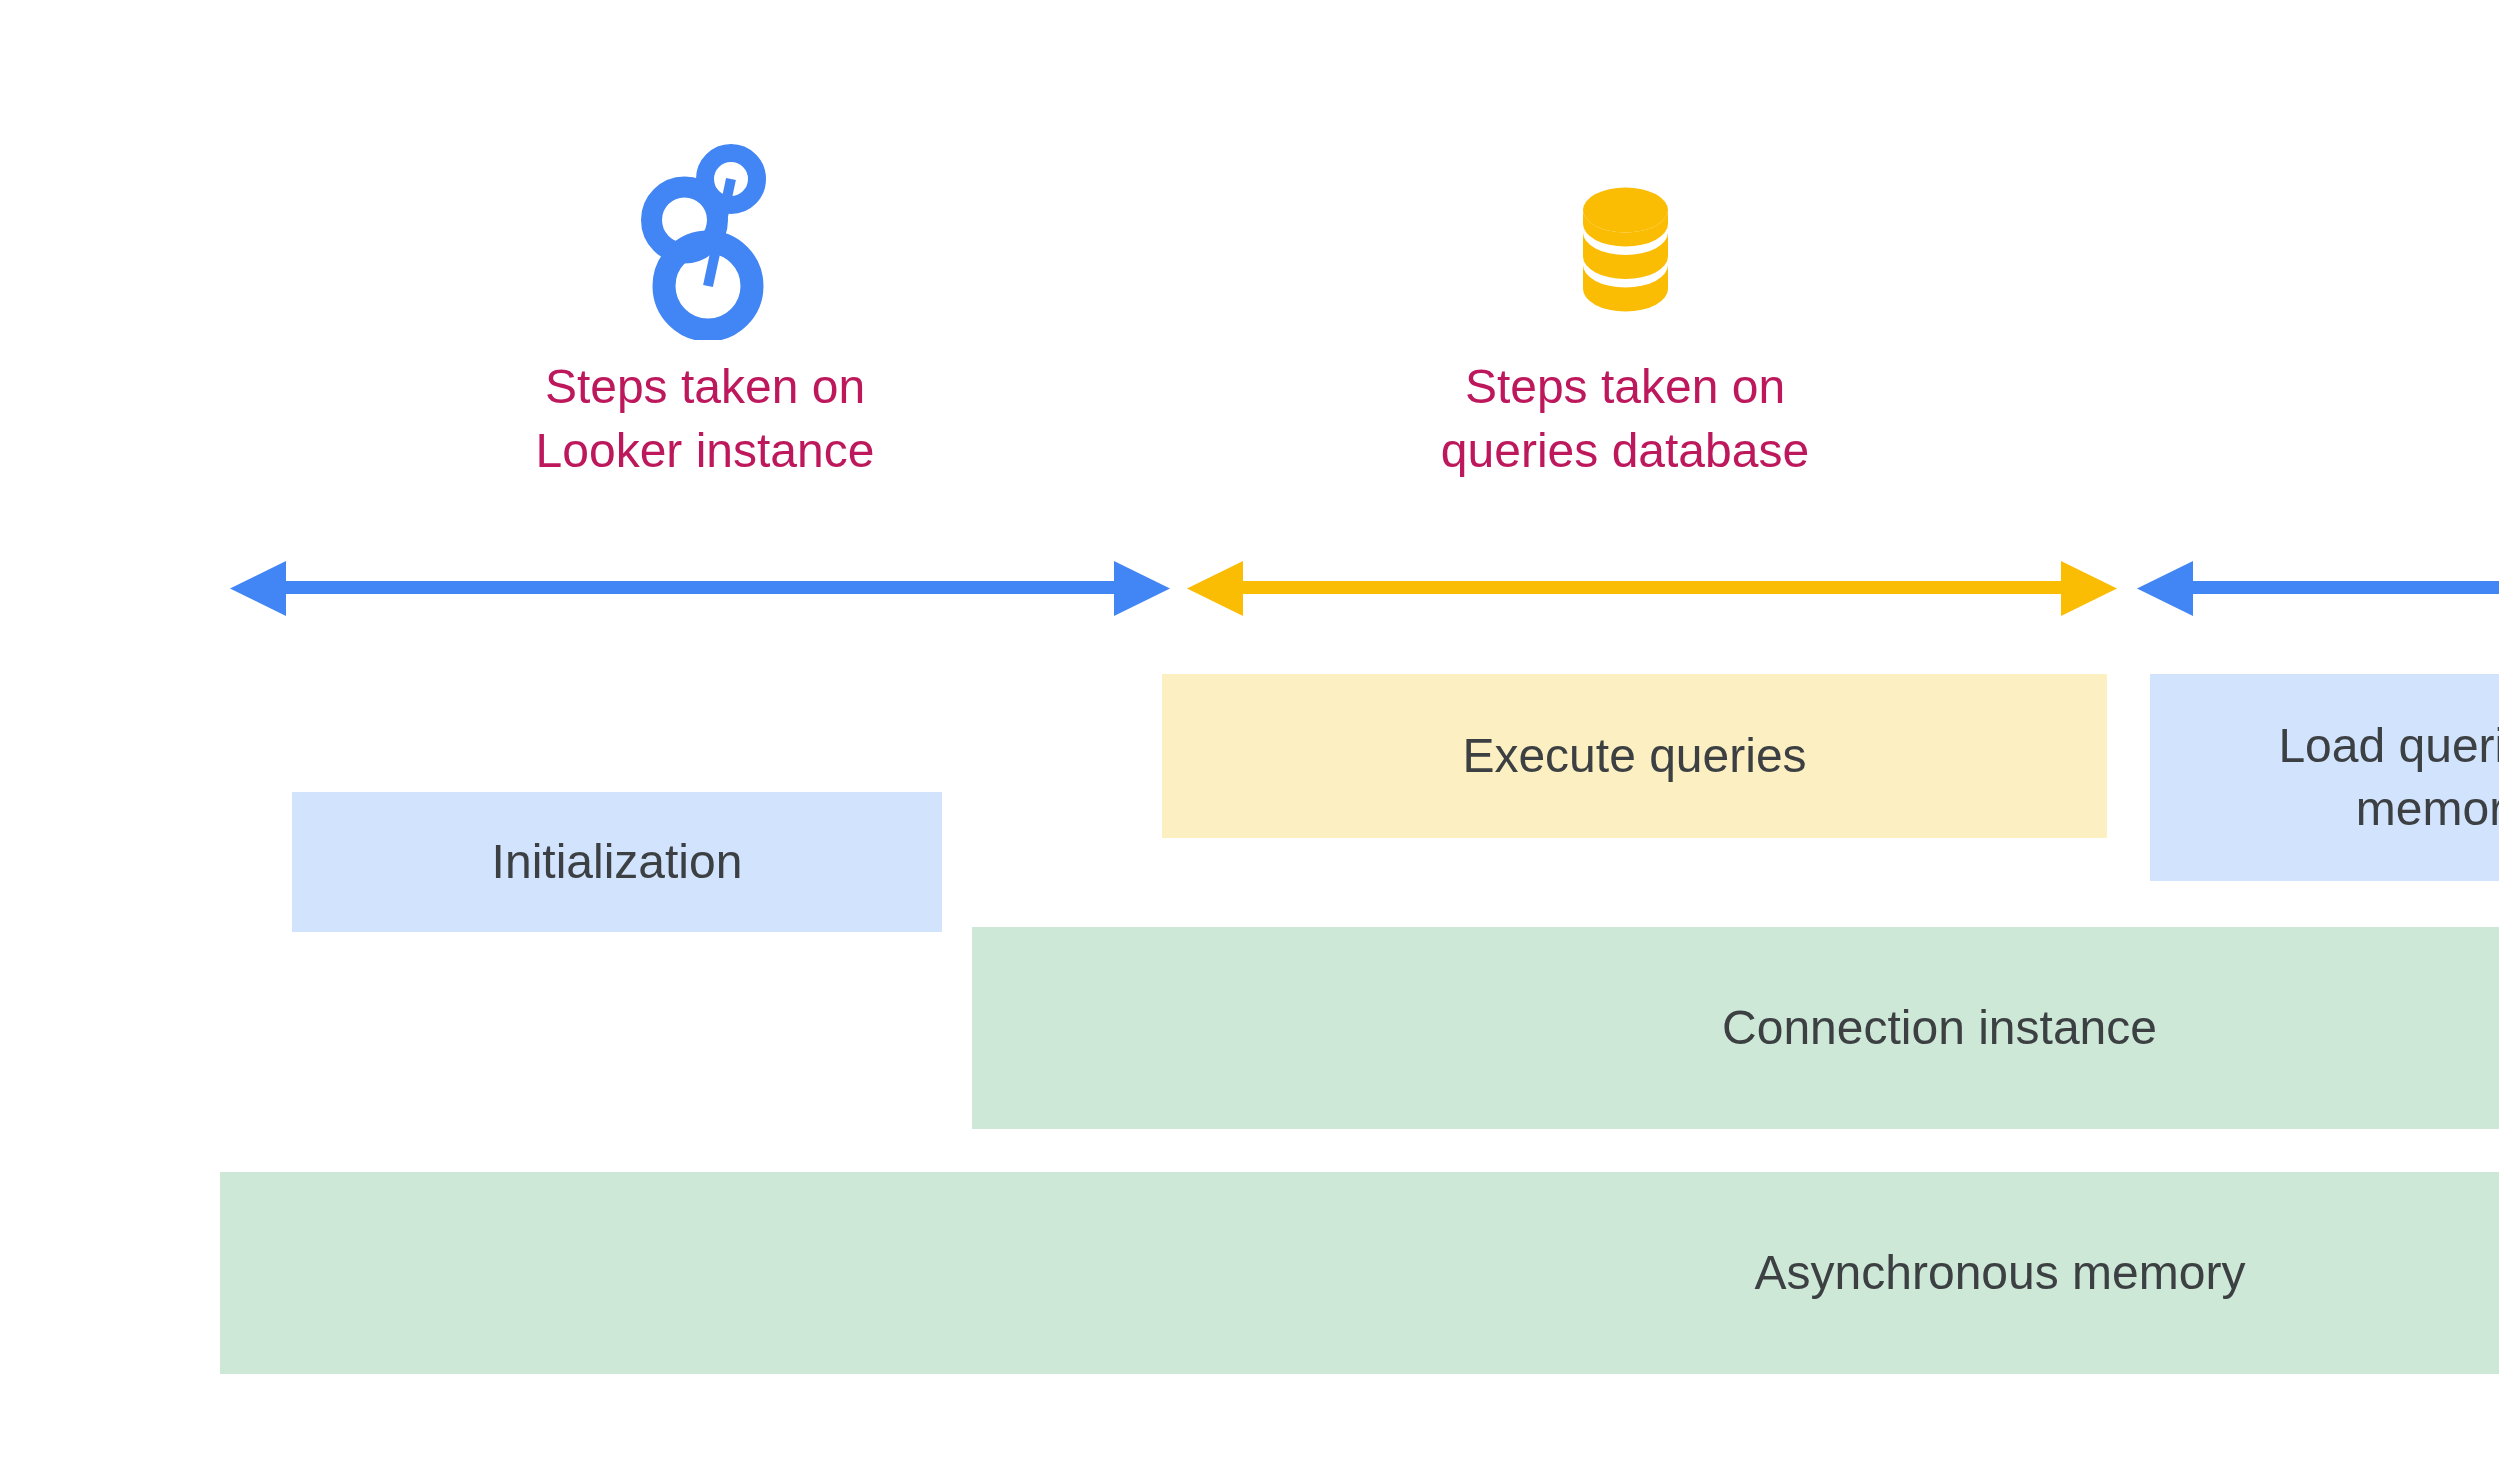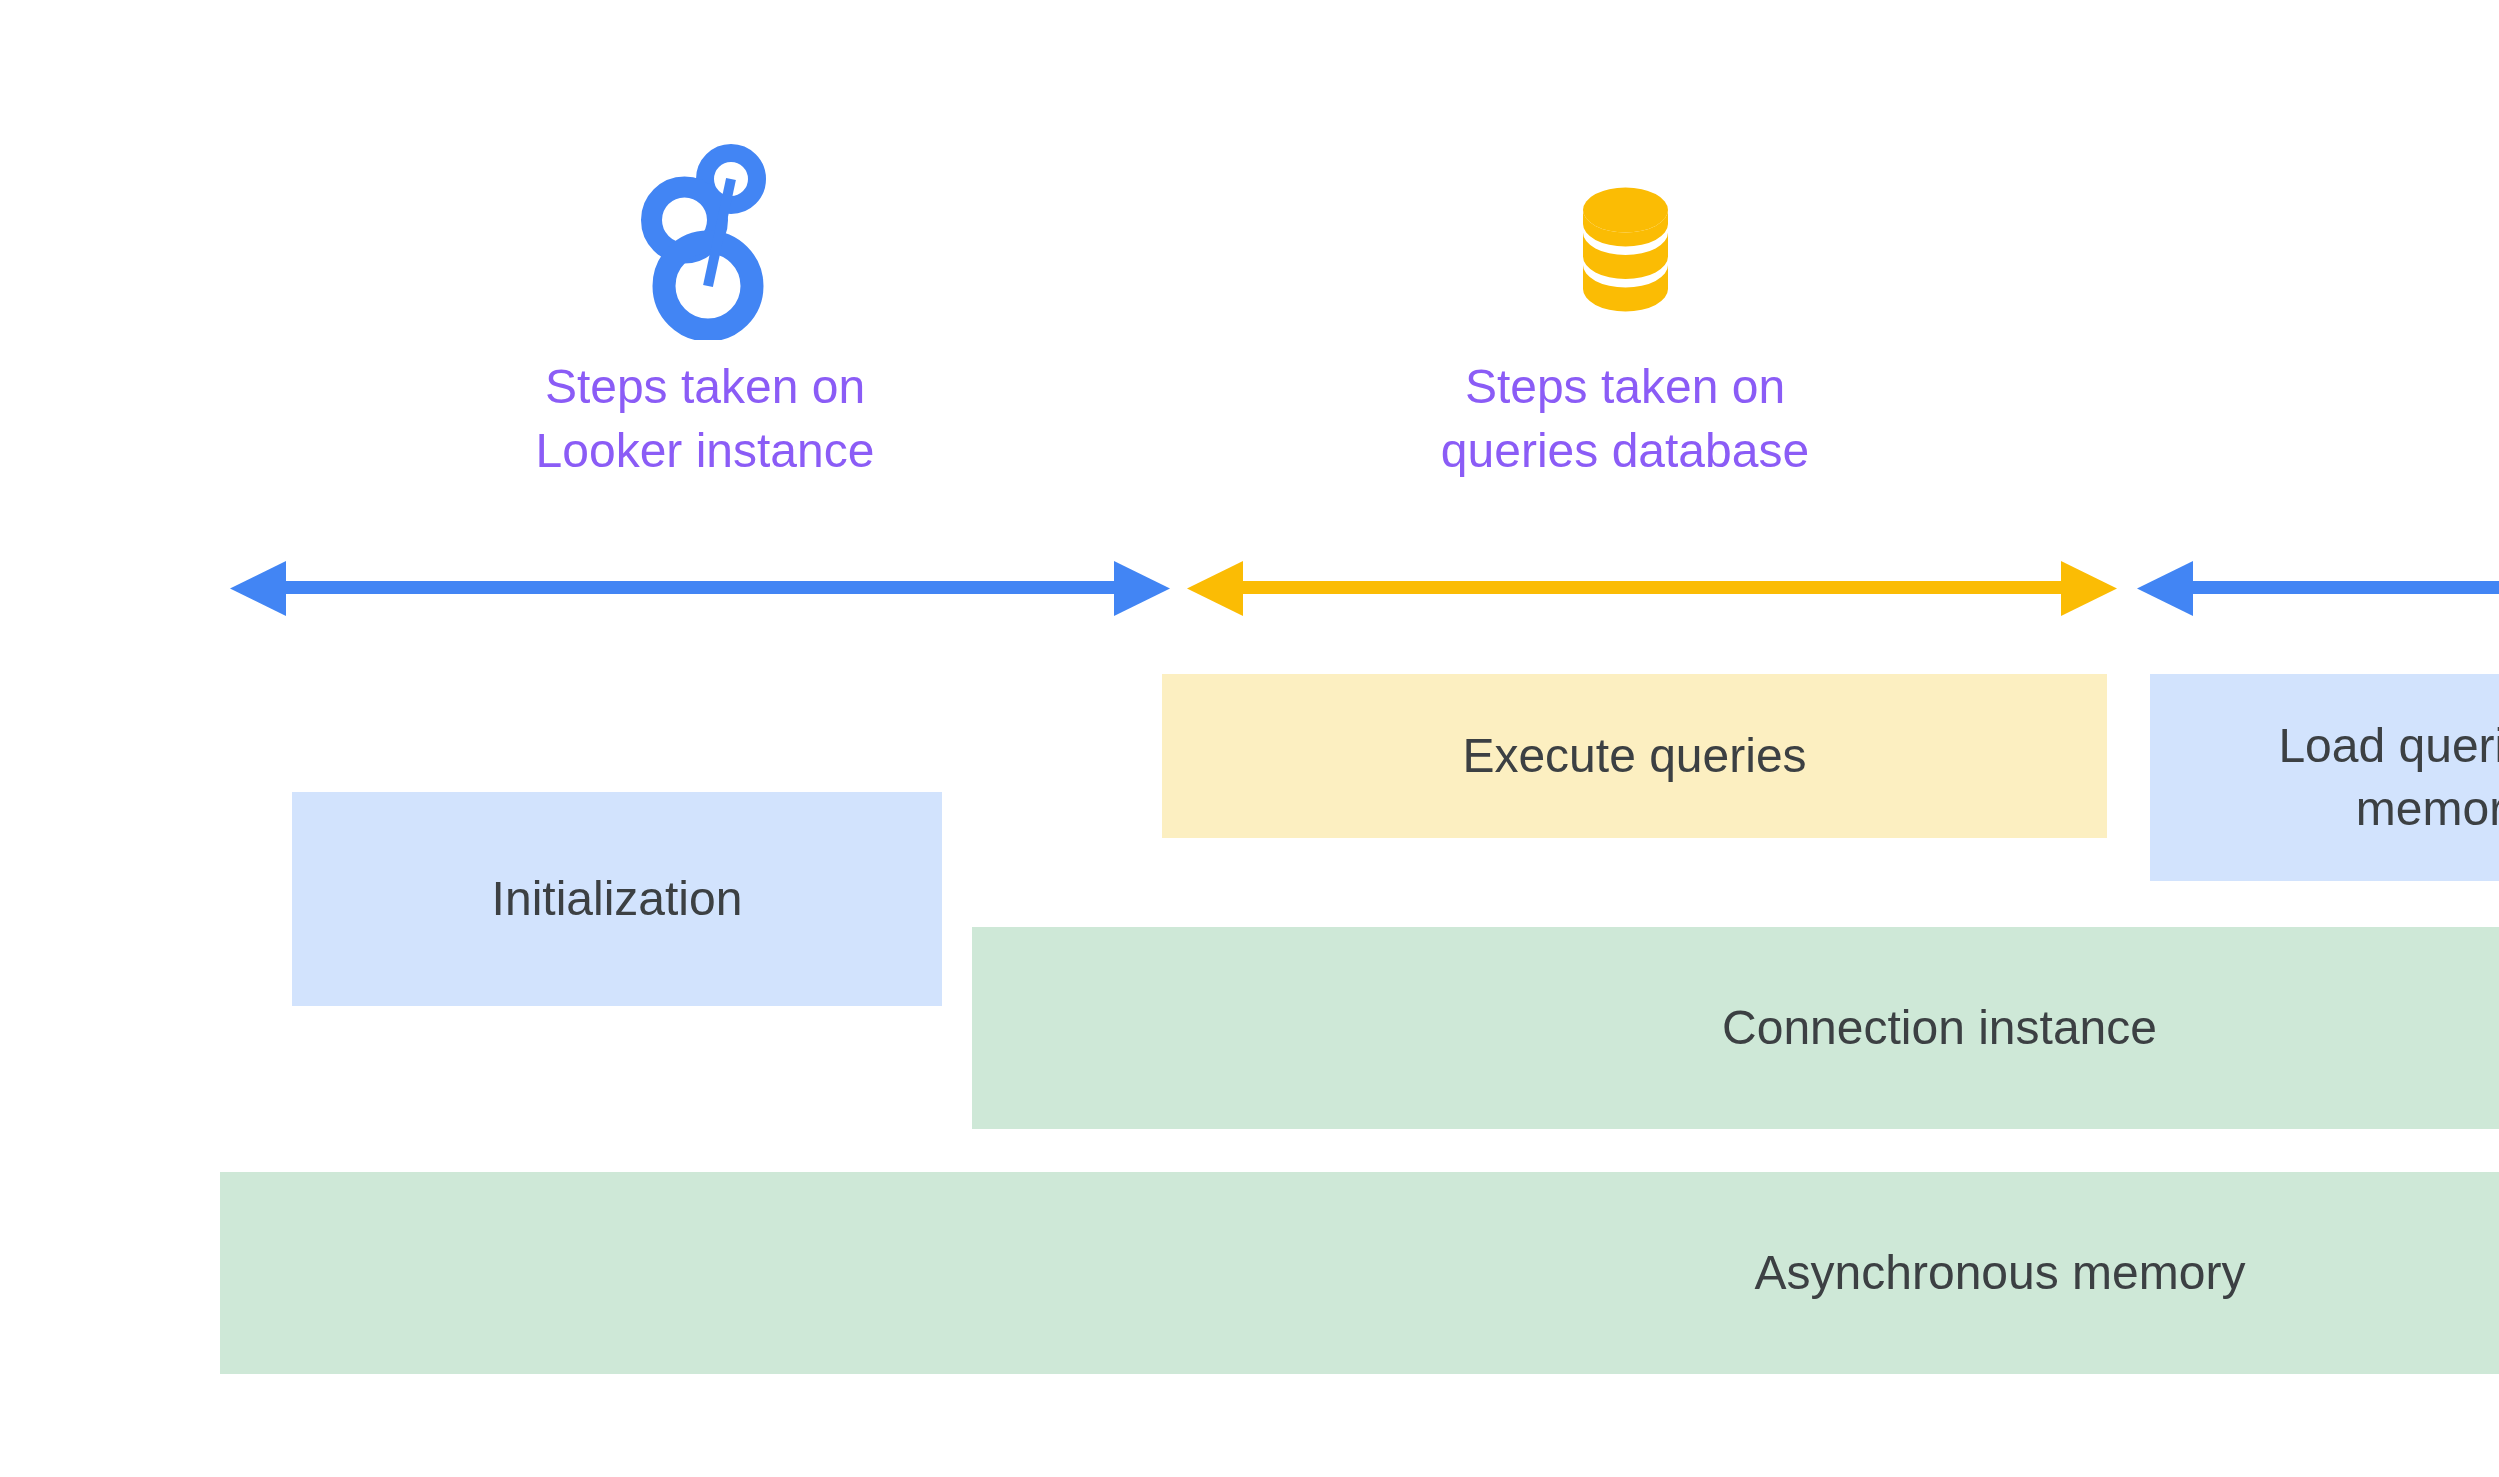--- a/index.html
+++ b/index.html
@@ -29,21 +29,21 @@
     align-items: center;
     justify-content: flex-start;
   }
   .phase-icon {
     display: block;
     line-height: 0;
   }
   .phase-caption {
     margin-top: 15px;
     text-align: center;
-    color: #8b5cf6;
+    color: #be185d;
     font-size: 48px;
     line-height: 1.33;
     font-weight: 400;
     white-space: nowrap;
   }
   .phase-caption .cap-line {
     display: block;
   }
 
   
@@ -155,21 +155,21 @@
     </span>
   </div>
 
   <div class="stage-box fill-blue" style="left:2150px; top:674px; width:585px; height:207px;">
     <span class="stage-label">
       <span class="lbl-line">Load queries in</span>
       <span class="lbl-line">memory</span>
     </span>
   </div>
 
-  <div class="stage-box fill-blue" style="left:292px; top:792px; width:650px; height:214px;">
+  <div class="stage-box fill-blue" style="left:292px; top:792px; width:650px; height:140px;">
     <span class="stage-label">
       <span class="lbl-line">Initialization</span>
     </span>
   </div>
 
   <div class="stage-box fill-green" style="left:972px; top:927px; width:1935px; height:202px;">
     <span class="stage-label">
       <span class="lbl-line">Connection instance</span>
     </span>
   </div>

